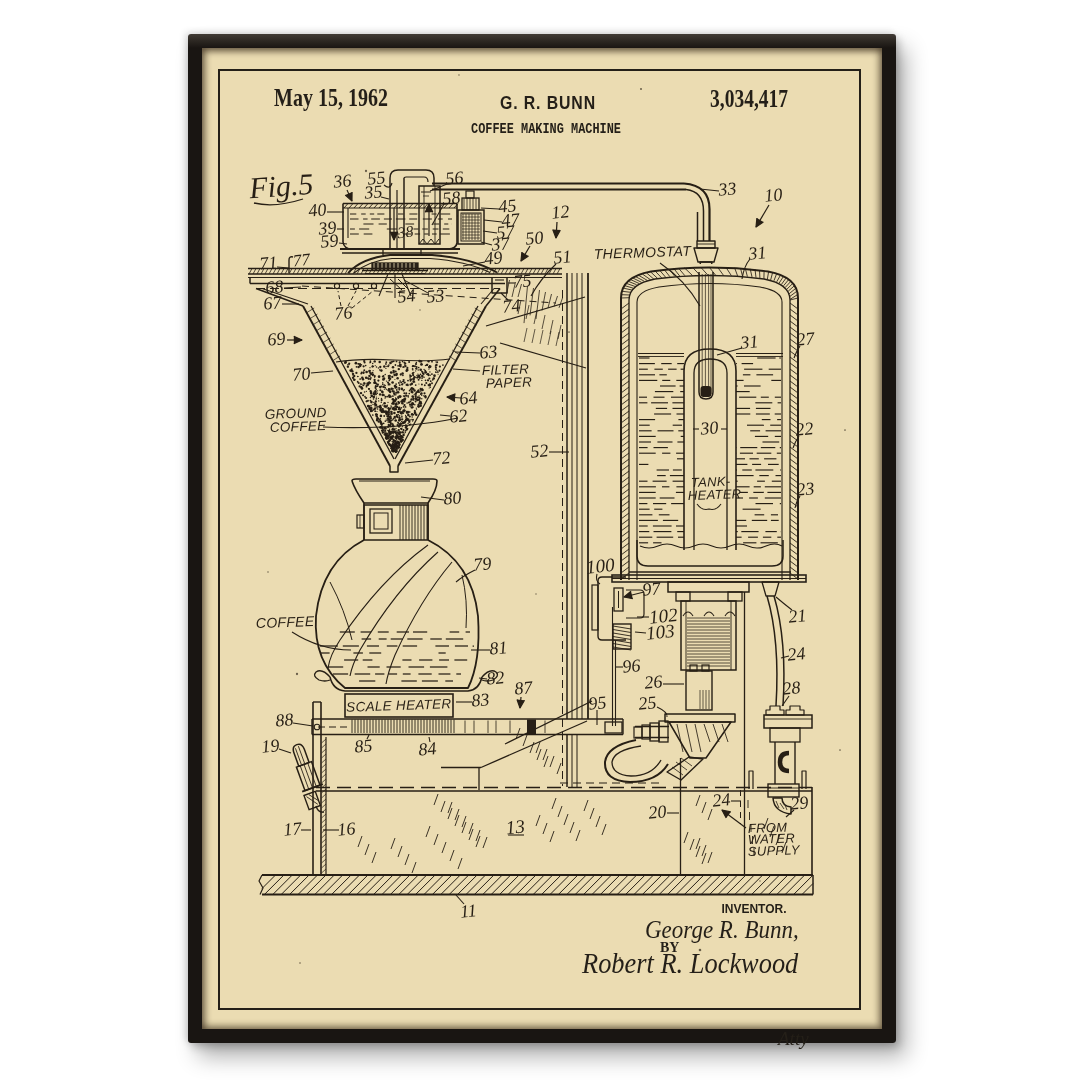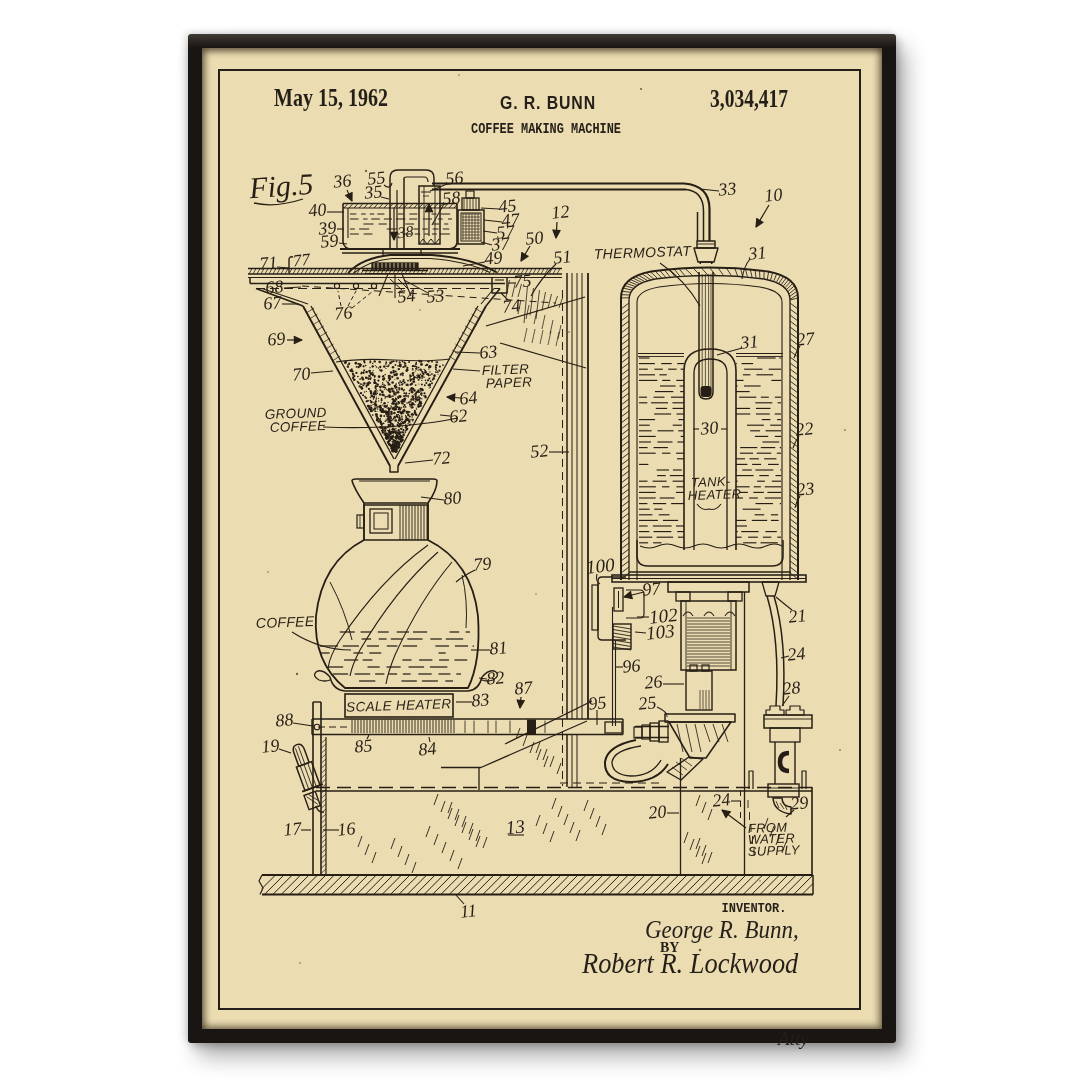--- a/index.html
+++ b/index.html
@@ -2312,16 +2312,16 @@
     <circle cx="536" cy="594" r="0.70" fill="#4a4030" opacity="0.8"></circle>
     <circle cx="300" cy="963" r="0.80" fill="#4a4030" opacity="0.8"></circle>
     <circle cx="620" cy="958" r="1.12" fill="#4a4030" opacity="0.8"></circle>
     <circle cx="760" cy="881" r="0.70" fill="#4a4030" opacity="0.8"></circle>
     <circle cx="840" cy="750" r="0.84" fill="#4a4030" opacity="0.8"></circle>
     <circle cx="845" cy="430" r="0.86" fill="#4a4030" opacity="0.8"></circle>
     <circle cx="297" cy="674" r="1.13" fill="#4a4030" opacity="0.8"></circle>
     <circle cx="700" cy="950" r="1.29" fill="#4a4030" opacity="0.8"></circle>
     <circle cx="420" cy="310" r="0.71" fill="#4a4030" opacity="0.8"></circle>
   </svg>
-<div class="hdr" style="left:754px; top:902px; transform:translateX(-50%); font-family:Liberation Mono, monospace; font-weight:bold; font-size:12px;">INVENTOR.</div>
+<div class="hdr" style="left:754px; top:902px; transform:translateX(-50%); font-family:Liberation Sans, sans-serif; font-weight:bold; font-size:12px;">INVENTOR.</div>
 <div class="hdr" style="left:645px; top:916px; font-family:'Liberation Serif'; font-style:italic; font-size:25px; transform:scale(0.92,1); transform-origin:0 0;">George R. Bunn,</div>
 <div class="hdr" style="left:620px; top:940px; font-family:'Liberation Serif'; font-weight:bold; font-size:14px;margin-left:40px;">BY</div>
 <div class="hdr" style="left:582px; top:946px; font-family:'Liberation Serif'; font-style:italic; font-size:30px; transform:scale(0.88,1); transform-origin:0 0;">Robert R. Lockwood</div>
 <div class="hdr" style="left:778px; top:1028px; font-family:'Liberation Serif'; font-style:italic; font-size:19px;">Atty</div>
 </body></html>

